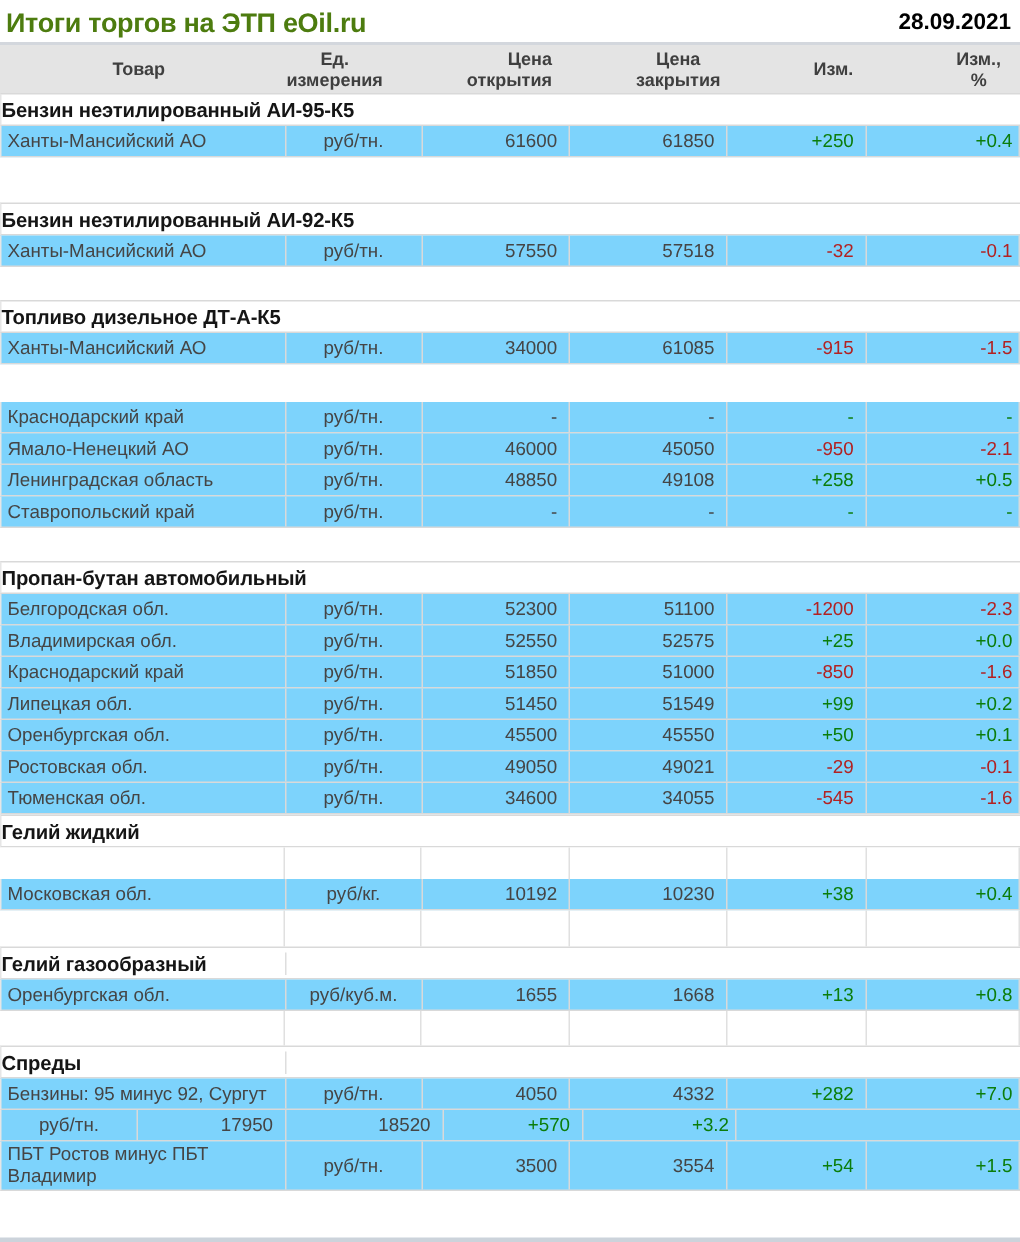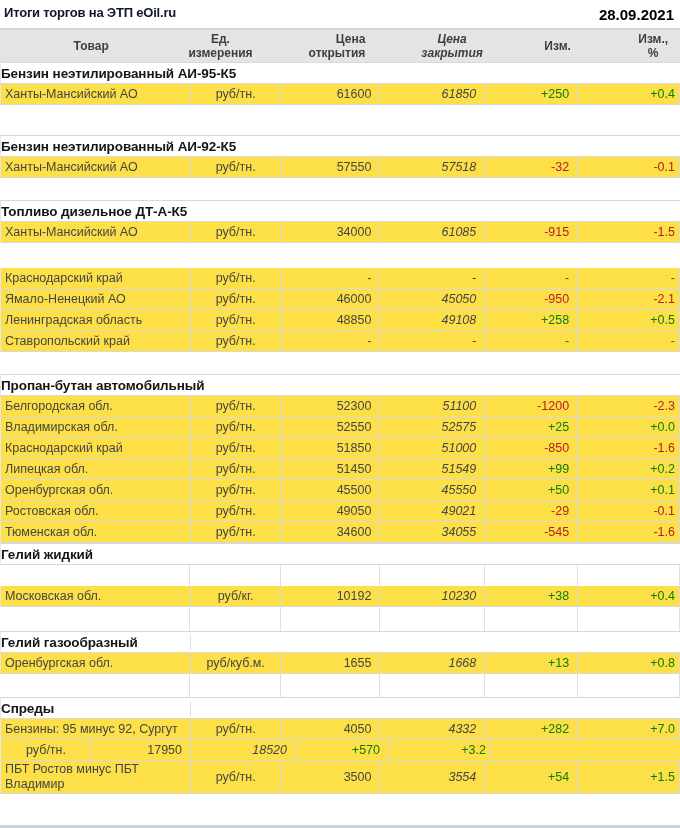--- a/index.html
+++ b/index.html
@@ -6,39 +6,39 @@
   html, body { background: #ffffff; }
   body {
     width: 680px; height: 828px;
     font-family: "Liberation Sans", sans-serif;
     position: relative; overflow: hidden;
   }
   .page-header {
     display: flex; justify-content: space-between; align-items: flex-start;
     padding: 5px 6px 2px 4px; height: 28px;
   }
-  .page-title { font-size: 13px; font-weight: bold; color: #0f172a; letter-spacing: -0.2px; }
+  .page-title { font-size: 18px; font-weight: bold; color: #4d7c0f; letter-spacing: -0.2px; }
   .page-date  { font-size: 15px; font-weight: bold; color: #000; padding-top: 1px; }
 
   .thead {
     display: flex; height: 34px; background: #e4e4e4;
     border-top: 2px solid #d3d7dd;
   }
   .th {
     display: flex; align-items: center; justify-content: center;
     text-align: center; font-weight: bold; font-size: 12px; line-height: 14px;
     color: #3f3f3f; padding: 0 6px; margin-left: 44px;
   }
   .w0 { width: 190px; } .w1 { width: 91px; } .w2 { width: 99px; text-align: right; }
-  .w3 { width: 105px; font-style: italic; } .w4 { width: 93px; } .w5 { width: 102px; }
+  .w3 { width: 105px; } .w4 { width: 93px; } .w5 { width: 102px; }
 
   .row {
     display: flex; min-height: 21px;
     border-bottom: 1px solid #d9d9d9; border-left: 1px solid #e6e6e6;
-    background: #fde047;
+    background: #7dd3fc;
   }
   .cell {
     display: flex; align-items: center;
     font-size: 12.5px; line-height: 15px; color: #454545;
     border-right: 1px solid #d9d9d9; padding: 1px 0;
   }
   .cell.c0 { padding-left: 4px; padding-right: 4px; }
   .cell.c1 { justify-content: center; }
   .cell.c2, .cell.c3, .cell.c4 { justify-content: flex-end; padding-right: 8px; }
   .cell.c5 { justify-content: flex-end; padding-right: 4px; }

